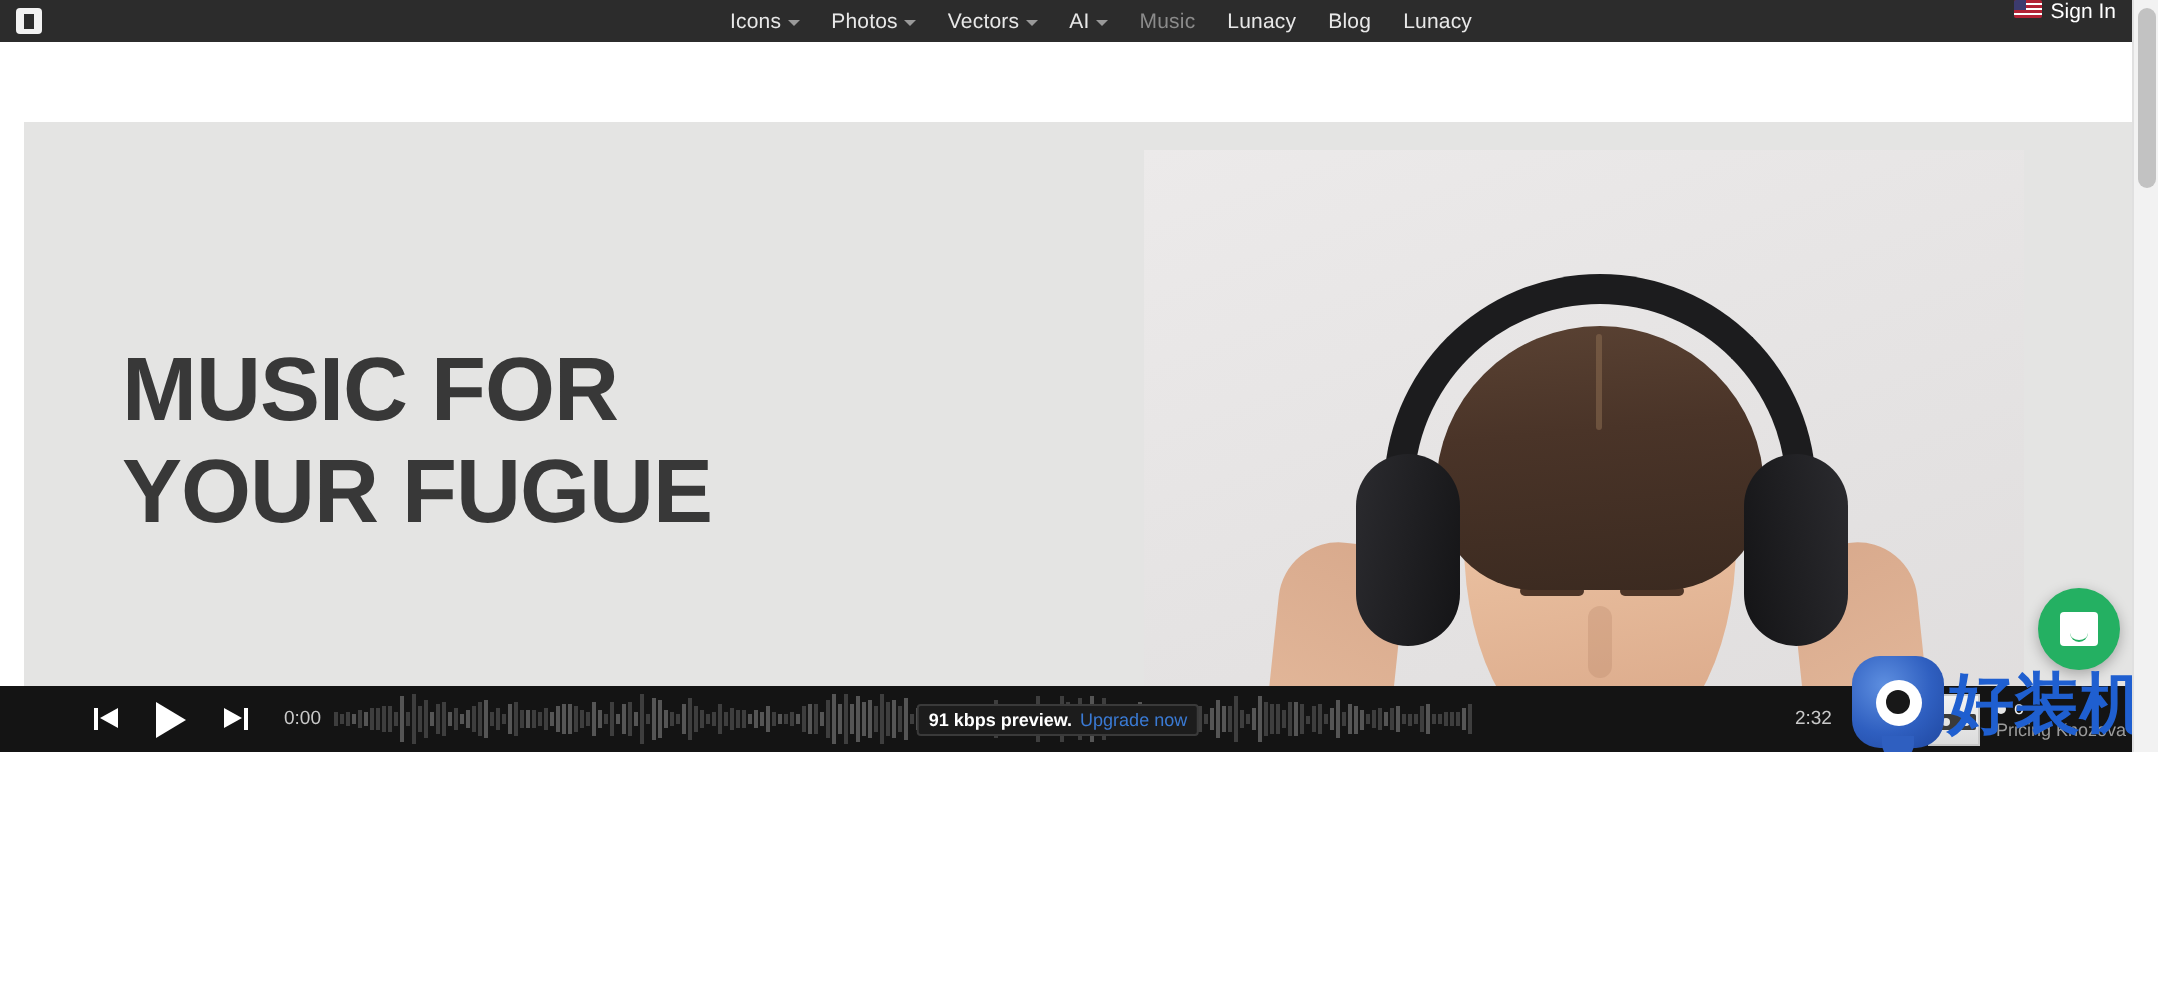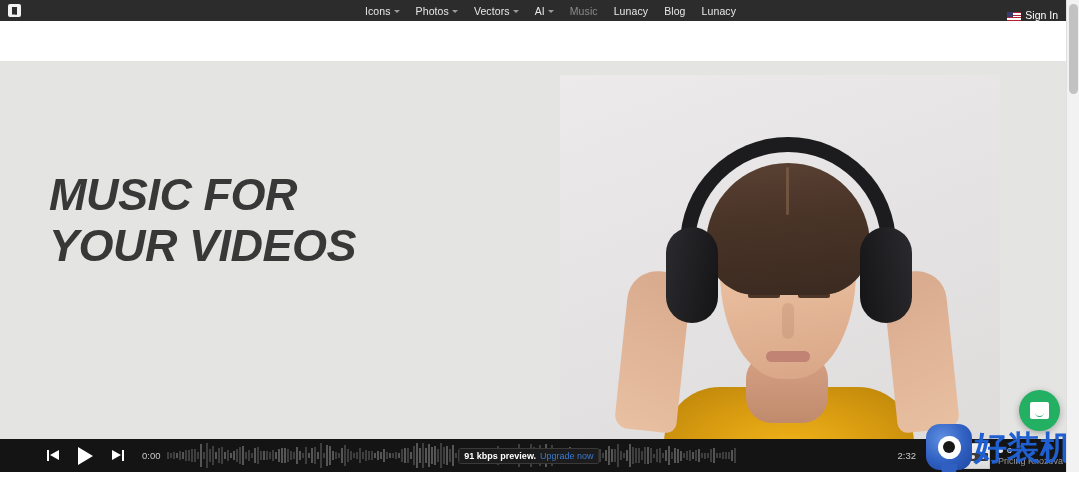--- a/index.html
+++ b/index.html
@@ -2,21 +2,21 @@
 <html><head>
 <meta charset="utf-8">
 <style>
   * { box-sizing: border-box; margin: 0; padding: 0; }
   html, body {
     width: 1079px; height: 504px;
     overflow: hidden;
     font-family: "Liberation Sans", sans-serif;
     background: #ffffff;
   }
-  #app { position: relative; width: 1079px; height: 472px; overflow: hidden; }
+  #app { position: relative; width: 1079px; height: 376px; overflow: hidden; }
 
   
   .topnav {
     position: absolute; top: 0; left: 0; width: 1066px; height: 21px;
     background: #2c2c2c;
     display: flex; align-items: center;
     z-index: 40;
   }
   .brand-mark {
     margin-left: 8px; width: 13px; height: 13px;
@@ -38,21 +38,21 @@
     white-space: nowrap;
   }
   .tnav-item.muted { color: #8b8b8b; }
   .chev {
     width: 0; height: 0; margin-top: 1px;
     border-left: 3px solid transparent; border-right: 3px solid transparent;
     border-top: 3px solid #9a9a9a;
   }
   .topnav-right {
     position: absolute; right: 8px; top: 0; height: 21px;
-    display: flex; align-items: flex-end; gap: 4px;
+    display: flex; align-items: flex-start; gap: 4px;
   }
   .flag {
     width: 14px; height: 9px; border-radius: 1px; position: relative; overflow: hidden;
     background: linear-gradient(#b22234 0 14%, #fff 14% 28%, #b22234 28% 42%,
                 #fff 42% 56%, #b22234 56% 70%, #fff 70% 84%, #b22234 84% 100%);
   }
   .flag::after {
     content: ""; position: absolute; left: 0; top: 0; width: 6px; height: 5px; background: #3c3b6e;
   }
   .signin { font-size: 10.5px; color: #fff; cursor: pointer; white-space: nowrap; }
@@ -72,22 +72,22 @@
   .flag-icon::after {
     content:""; position:absolute; left:2px; top:1px; width:10px; height:7px;
     background:#f7b733; border-radius: 0 1px 1px 0;
   }
   .fugue-text { font-size: 9px; font-weight: 700; letter-spacing: .6px; color: #4a4a4a; }
   .subnav-links { display:flex; align-items:center; gap: 26px; margin-left: 43px; }
   .subnav-links a { font-size: 11px; color: #3d3d3d; text-decoration: none; cursor: pointer; white-space: nowrap; }
 
   
   .hero {
-    position: absolute; top: 61px; left: 0; width: 1066px; height: 382px;
-    background: #e4e4e3; overflow: hidden; font-style: italic;
+    position: absolute; top: 61px; left: 12px; width: 1066px; height: 382px;
+    background: #e4e4e3; overflow: hidden;
   }
   .hero-copy { position: absolute; left: 49px; top: 108px; width: 420px; }
   .hero-title {
     font-size: 45px; font-weight: 700; line-height: 51px;
     color: #383838; letter-spacing: -0.5px;
   }
   .hero-sub {
     margin-top: 19px; font-size: 13.5px; line-height: 18.5px; color: #8a8487; max-width: 372px;
   }
 
@@ -340,21 +340,21 @@
       <div class="flag"></div>
       <div class="signin">Sign In</div>
     </div>
   </div>
 
 
   <div class="hero">
     <div class="hero-copy">
       <div class="hero-title">
         <div>MUSIC FOR</div>
-        <div>YOUR VIDEOS</div>
+        <div>YOUR FUGUE</div>
       </div>
     </div>
 
     <div class="hero-photo">
       <div class="ph ph-shirt"></div>
       <div class="ph ph-handL"></div>
       <div class="ph ph-handR"></div>
       <div class="ph ph-neck"></div>
       <div class="ph ph-face"></div>
       <div class="ph ph-browL"></div>

